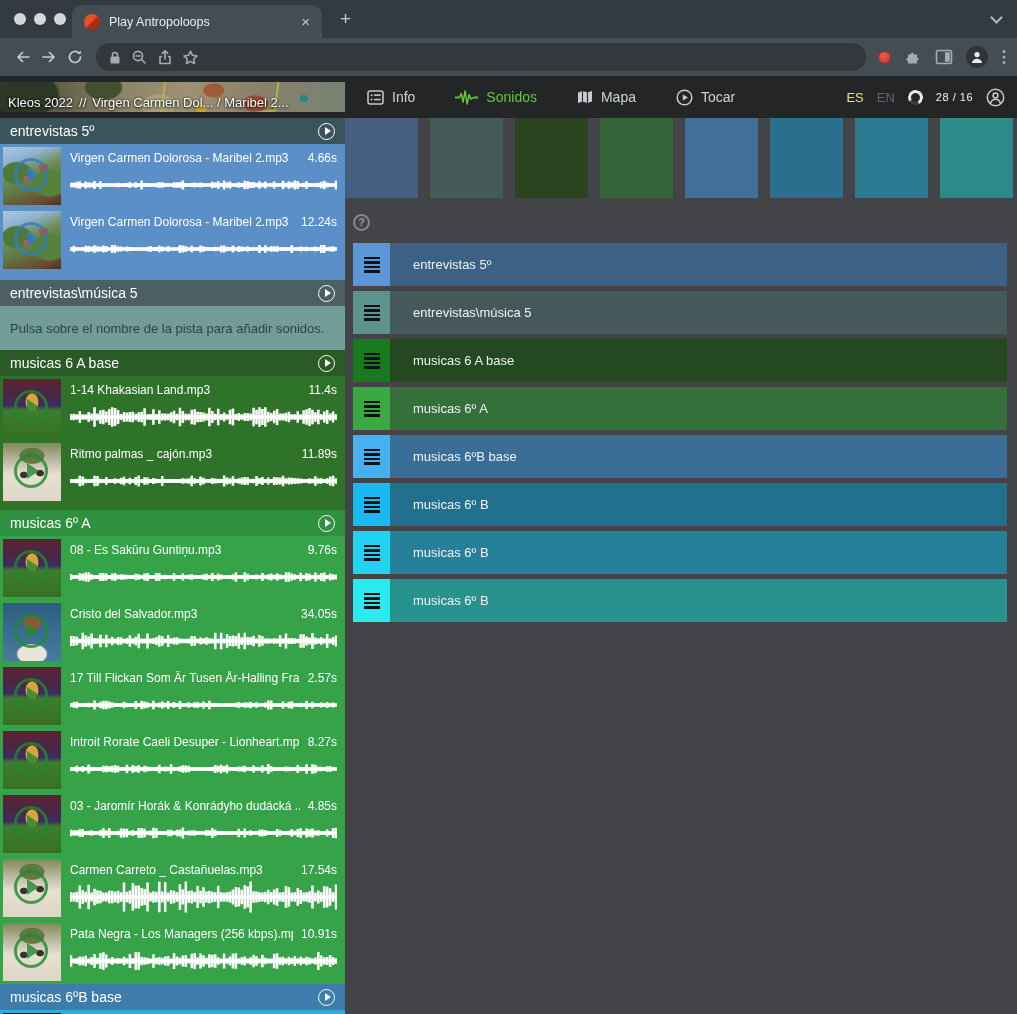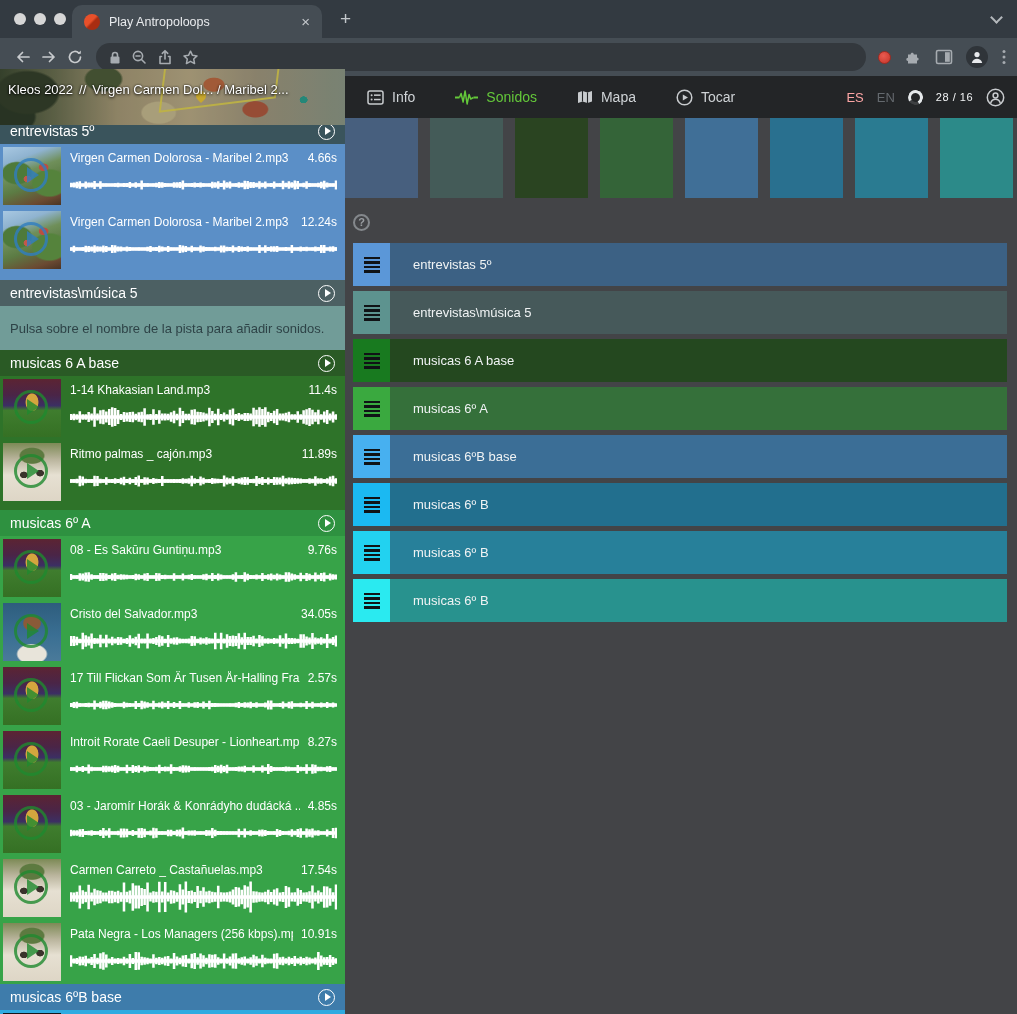--- a/index.html
+++ b/index.html
@@ -28,21 +28,21 @@
   .url { font-size:13px; color:#9aa0a6; white-space:nowrap; overflow:hidden; flex:1; }
   .url b { color:#e8eaed; font-weight:bold; }
   .tb-right { display:flex; align-items:center; gap:13px; margin-left:4px; }
   .recdot { width:13px; height:13px; border-radius:50%; background:radial-gradient(circle at 40% 35%, #ea5a50, #c33529);
             border:1.5px solid #a32a20; }
   .avatar-circle { width:22px; height:22px; border-radius:50%; background:#2f3439; display:flex;
             align-items:center; justify-content:center; }
 
   
   .appheader { height:42px; background:#232527; display:flex; align-items:center; position:relative; }
-  .crumb { width:345px; height:56px; flex:0 0 345px; position:relative; overflow:hidden;
+  .crumb { width:345px; height:30px; flex:0 0 345px; position:relative; overflow:hidden;
     background-color:#8d8468;
     background-image:
       radial-gradient(7px 6px at 88% 55%, #28a08e 0 55%, transparent 60%),
       radial-gradient(18px 12px at 62% 28%, #c06a40 0 55%, transparent 62%),
       radial-gradient(22px 14px at 74% 72%, #b3583c 0 55%, transparent 62%),
       radial-gradient(28px 18px at 46% 78%, #c9bc90 0 58%, transparent 65%),
       radial-gradient(44px 30px at 8% 42%, #333f29 0 68%, transparent 75%),
       radial-gradient(40px 26px at 2% 85%, #2c3a26 0 68%, transparent 75%),
       radial-gradient(30px 20px at 30% 18%, #4c5c38 0 58%, transparent 66%),
       linear-gradient(90deg,#3c4a30 0%,#6b7050 16%,#a89b77 34%,#bcad87 55%,#a3997e 74%,#8e9a88 100%);
@@ -52,21 +52,21 @@
           border:2px solid #e4d64c; transform:rotate(-7deg) skewX(-14deg); opacity:.9; }
   .pin { position:absolute; left:196px; top:22px; width:10px; height:10px; border-radius:50% 50% 50% 0;
          background:#f0c832; transform:rotate(-45deg); }
   .crumb-text { position:absolute; left:8px; top:13px; z-index:2; color:#fff; font-size:13px;
          white-space:nowrap; text-shadow:0 1px 3px rgba(0,0,0,.9), 0 0 2px rgba(0,0,0,.7); }
   .crumb-text .sep { margin:0 6px; }
   .nav { display:flex; align-items:center; gap:40px; margin-left:22px; }
   .nav-item { display:flex; align-items:center; gap:8px; color:#cfd3d6; font-size:14px; }
   .nav-item.active { color:#64c83a; }
   .hdr-right { margin-left:auto; display:flex; align-items:center; gap:13px; margin-right:12px; }
-  .lang-es { color:#fca5a5; font-size:13px; }
+  .lang-es { color:#fde047; font-size:13px; }
   .lang-en { color:#64696e; font-size:13px; }
   .spinner { width:15px; height:15px; border-radius:50%; border:3px solid #e6e9eb;
              border-bottom-color:rgba(255,255,255,.12); transform:rotate(15deg); }
   .counter { color:#f2f4f5; font-size:11px; font-weight:normal; letter-spacing:.5px; }
 
   
   .content { display:flex; height:896px; }
 
   
   .sidebar { width:345px; flex:0 0 345px; overflow:hidden; background:#2f3437; }

